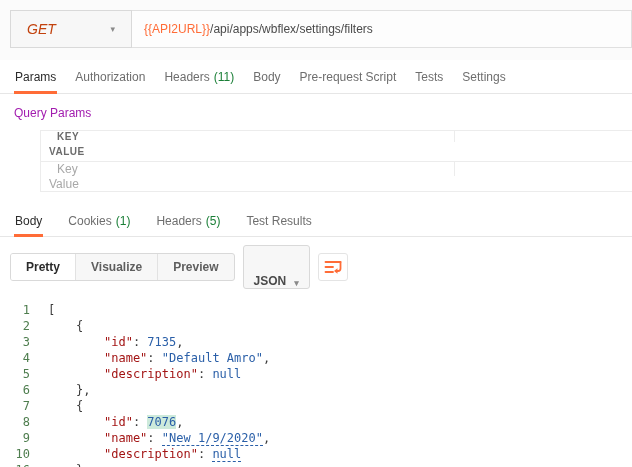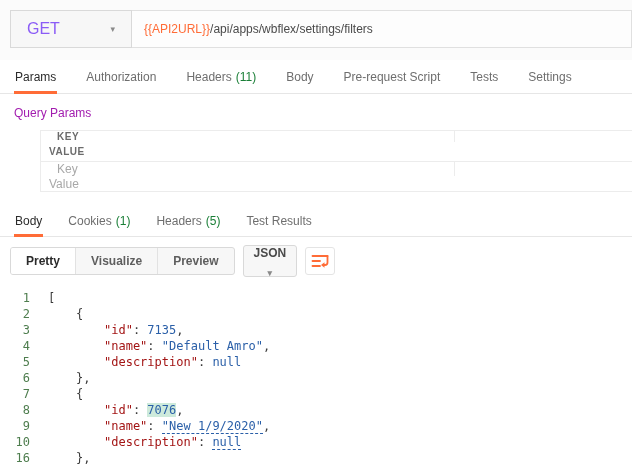--- a/index.html
+++ b/index.html
@@ -23,42 +23,42 @@
     height: 38px;
     background: #f7f7f7;
     border: 1px solid #d9d9d9;
     display: flex;
     align-items: center;
     justify-content: space-between;
     padding: 0 16px 0 16px;
     cursor: pointer;
     flex: none;
   }
-  .method-select .method { color: #8b5cf6; font-size: 16px; }
+  .method-select .method { color: #c2410c; font-size: 14px; font-style: italic; }
   .caret { color: #8a8a8a; font-size: 9px; }
   .url-input {
     flex: 1;
     height: 38px;
     border: 1px solid #e0e0e0;
     border-left: none;
     background: #fdfdfd;
     display: flex;
     align-items: center;
     padding: 16px 12px;
     white-space: nowrap;
     overflow: hidden;
   }
   .url-var { color: #ff6c37; }
   .url-path { color: #4a4a4a; }
 
   
   .tabs-row {
     display: flex;
     align-items: stretch;
-    gap: 28px;
+    gap: 17px;
     padding: 0 14px;
     border-bottom: 1px solid #e6e6e6;
     height: 34px;
     background: #ffffff;
   }
   .tab {
     display: flex;
     align-items: center;
     gap: 4px;
     color: #6e6e6e;
@@ -144,30 +144,29 @@
     align-items: center;
     padding: 0 15px;
     color: #5e5e5e;
     cursor: pointer;
     border-right: 1px solid #e2e2e2;
   }
   .seg:last-child { border-right: none; }
   .seg.active { background: #ffffff; color: #2b2b2b; }
   .format-select {
     display: flex;
-    align-items: center;
+    align-items: flex-end;
     gap: 8px;
-    height: 32px;
+    height: 44px;
     border: 1px solid #d9d9d9;
     border-radius: 3px;
     background: #f7f7f7;
     padding: 0 10px;
     color: #4a4a4a;
     cursor: pointer;
-    flex-direction: column;
   }
   .icon-btn {
     width: 30px;
     height: 28px;
     border: 1px solid #e4e4e4;
     border-radius: 3px;
     background: #ffffff;
     display: flex;
     align-items: center;
     justify-content: center;

